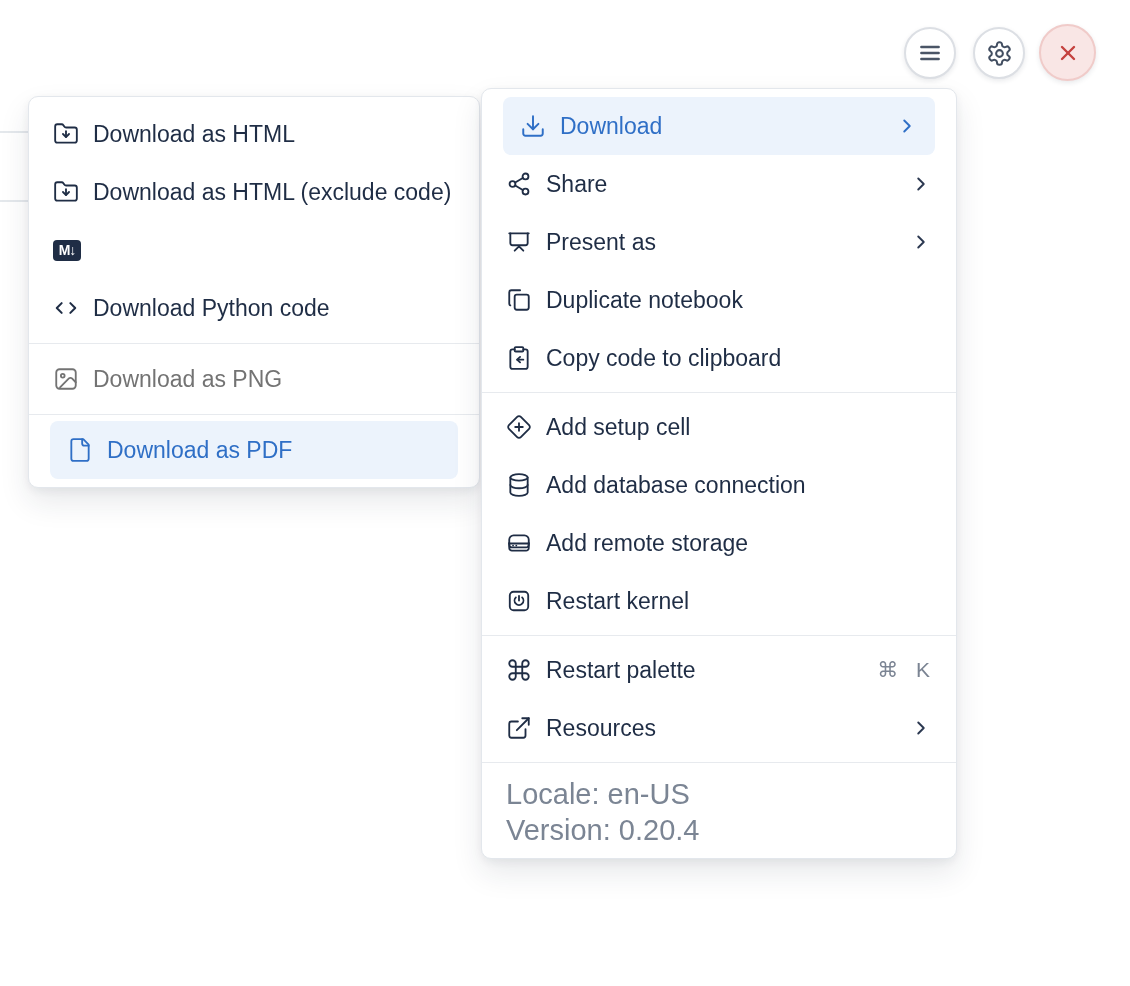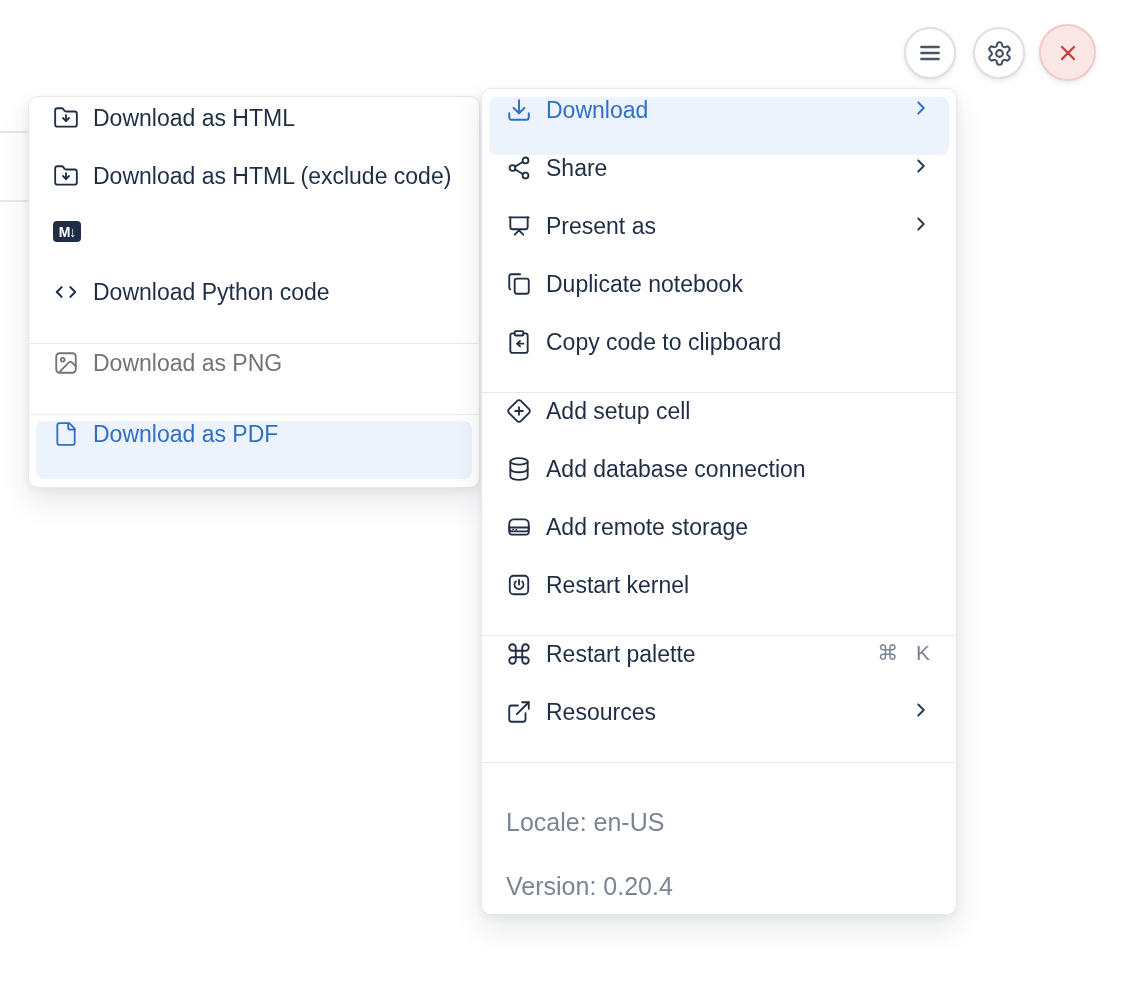--- a/index.html
+++ b/index.html
@@ -31,48 +31,48 @@
   .menu{
     position:absolute;background:#fff;box-sizing:border-box;
     border:1px solid #e3e7ec;border-radius:10px;
     box-shadow:0 14px 30px rgba(25,35,55,.10),0 3px 8px rgba(25,35,55,.06);
     padding:8px 0;
   }
   #download-submenu{left:28px;top:96px;width:452px;z-index:1;}
   #main-menu{left:481px;top:88px;width:476px;z-index:2;}
 
   .row{
-    height:58px;display:flex;align-items:flex-start;
+    height:58px;display:flex;align-items:center;
     padding:0 24px;gap:14px;font-size:23px;cursor:pointer;
     white-space:nowrap;
   }
   .row .ic{flex:0 0 auto;width:26px;height:26px;}
   .row .lbl{flex:0 1 auto;}
   .row.hl{
-    margin:0 7px;padding:0 17px;border-radius:8px;
+    margin:0 21px;padding:0 17px;border-radius:8px;
     background:#ecf3fc;color:#2f6fc6;
   }
   .row.disabled{color:#737373;cursor:default;}
   .chev{margin-left:auto;width:22px;height:22px;color:#2b3850;flex:0 0 auto;}
   .row.hl .chev{color:#2f6fc6;}
   .short{
     margin-left:auto;font-size:21px;color:#7b8493;
     letter-spacing:2px;word-spacing:8px;
   }
   .sep{height:1px;background:#e7eaee;margin:5px 0;}
   #download-submenu .sep{margin:6px 0;}
 
   .md-badge{
     flex:0 0 auto;width:28px;height:21px;border-radius:4px;
     background:#1f2d45;color:#fff;font-size:14px;font-weight:bold;
     display:flex;align-items:center;justify-content:center;letter-spacing:-1px;
   }
 
   .menu-footer{padding:8px 24px 2px;}
-  .menu-footer div{font-size:25px;line-height:36px;color:#7b8594;margin-top:28px;}
+  .menu-footer div{font-size:29px;line-height:36px;color:#7b8594;}
 
   svg{display:block;}
 </style>
 </head>
 <body>
 
 <div class="bg-line" id="bg-line-1"></div>
 <div class="bg-line" id="bg-line-2"></div>
 
 <div class="circle-btn" id="btn-menu">

